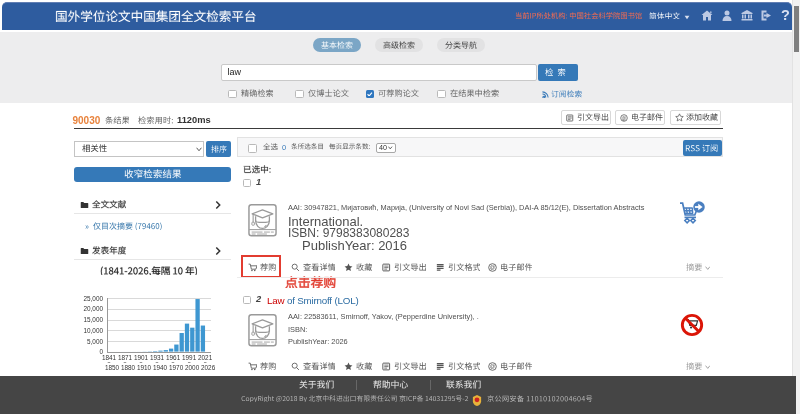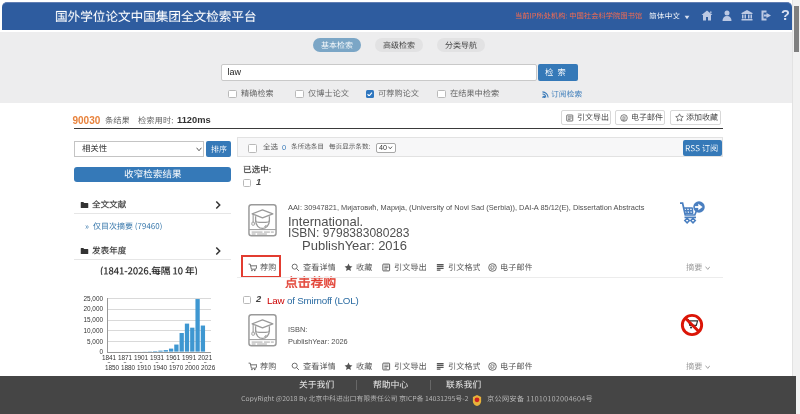--- a/index.html
+++ b/index.html
@@ -556,20 +556,21 @@
       <rect x="1.5" y="1.5" width="55" height="63" rx="5" fill="none" stroke="#9a9a9a" stroke-width="3"></rect>
       <path d="M29 12L8 20l21 8 21-8z" fill="none" stroke="#9a9a9a" stroke-width="2.6" stroke-linejoin="round"></path>
       <path d="M15 25v10c0 3 28 3 28 0V25" fill="none" stroke="#9a9a9a" stroke-width="2.6"></path>
       <path d="M15 33c0 22 28 22 28 0" fill="none" stroke="#9a9a9a" stroke-width="2.6"></path>
       <path d="M10 21v16" stroke="#9a9a9a" stroke-width="2.2"></path>
       <rect x="7.5" y="37" width="5" height="6" rx="1" fill="none" stroke="#9a9a9a" stroke-width="2"></rect>
       <path d="M33 47l4-4" stroke="#9a9a9a" stroke-width="2.2"></path>
       <path d="M2 52h54" stroke="#9a9a9a" stroke-width="2"></path>
       <path d="M7 57h22M32 57h12M46 57h6M7 61h8M18 61h20" stroke="#9a9a9a" stroke-width="1.8"></path>
     </svg>
+<div class="a" style="left:288px;top:311.6px;white-space:nowrap;font-size:7.4px;color:#4f4f4f">AAI: 22583611, Smirnoff, Yakov, (Pepperdine University), .</div>
 <div class="a" style="left:288px;top:324.8px;white-space:nowrap;font-size:7.4px;color:#4f4f4f">ISBN:</div>
 <div class="a" style="left:288px;top:337.1px;white-space:nowrap;font-size:7.4px;color:#4f4f4f">PublishYear: 2026</div>
 <svg class="a" style="left:680px;top:313px;" width="24" height="24" viewBox="0 0 38 38">
       <path d="M10.5 10.5h2.8l2.2 9h10.3l2-7H14" stroke="#333" stroke-width="1.9" fill="none"></path>
       <circle cx="17.5" cy="23" r="1.7" fill="#333"></circle>
       <circle cx="24" cy="23" r="1.7" fill="#333"></circle>
       <circle cx="19" cy="19" r="15.3" stroke="#db1507" stroke-width="4.6" fill="none"></circle>
       <path d="M8.6 8.2L29.8 29.4" stroke="#db1507" stroke-width="4.6"></path>
     </svg>
 <svg class="a" style="left:248px;top:361.5px;" width="9" height="9" viewBox="0 0 16 16">

